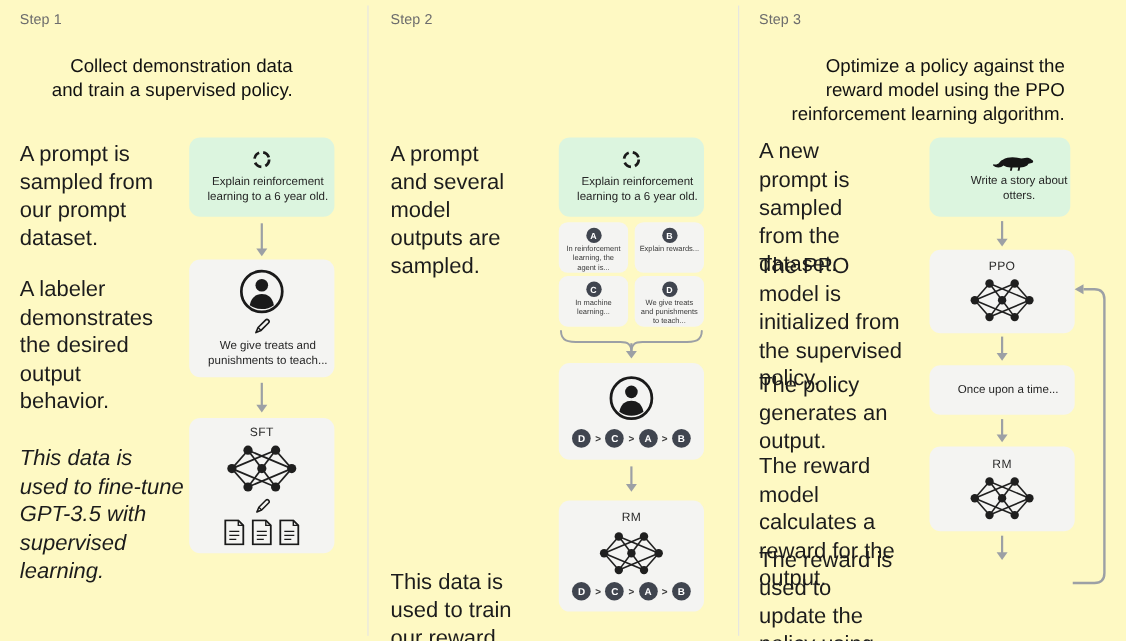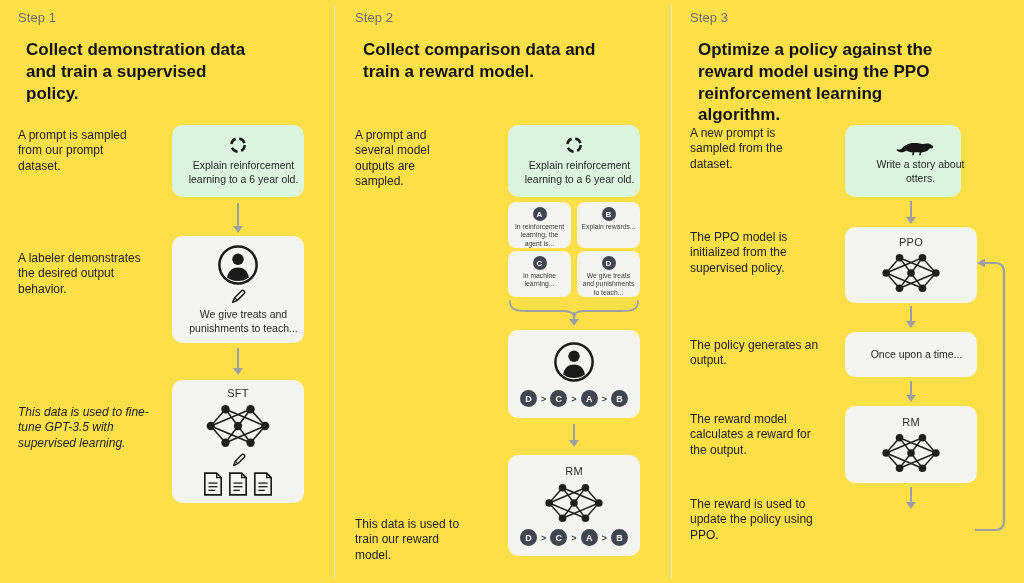--- a/index.html
+++ b/index.html
@@ -1,23 +1,23 @@
 <!DOCTYPE html>
 <html><head>
 <meta charset="utf-8">
 <style>
   html,body{margin:0;padding:0;background:#ffffff;}
   .canvas{
-    position:relative;width:1024px;height:583px;background:#fde047;overflow:hidden;
+    position:relative;width:1024px;height:583px;background:#fef9c3;overflow:hidden;
     font-family:"Liberation Sans", sans-serif;color:#1c1c1c;
   }
   .divider{position:absolute;top:5px;height:573px;width:1px;background:#e4e4e4;}
   .step-label{position:absolute;font-size:13px;color:#6d6d6d;letter-spacing:.1px;}
-  .step-title{position:absolute;font-size:17px;line-height:1.28;font-weight:bold;color:#111;margin:8px;}
-  .body-p{position:absolute;font-size:12px;line-height:1.28;color:#1c1c1c;margin:0;}
+  .step-title{position:absolute;font-size:17px;line-height:1.28;font-weight:normal;color:#111;margin:18px;text-align:right;}
+  .body-p{position:absolute;font-size:20px;line-height:1.28;color:#1c1c1c;margin:0;}
   .card{position:absolute;border-radius:10px;display:flex;flex-direction:column;align-items:center;justify-content:center;text-align:center;box-sizing:border-box;}
   .card.green{background:#dcf5df;}
   .card.gray{background:#f4f4f2;}
   .card-text{font-size:10.5px;line-height:1.3;color:#262626;width:118px;margin-left:11px;}
   .model-label{font-size:11px;color:#2b2b2b;letter-spacing:.3px;}
   .out-card{position:absolute;background:#f4f4f2;border-radius:8px;display:flex;flex-direction:column;align-items:center;box-sizing:border-box;padding-top:5px;gap:2px;}
   .out-text{font-size:6.8px;line-height:1.25;color:#3a3a3a;text-align:center;width:56px;}
   .badge{width:14px;height:14px;border-radius:50%;background:#40454f;color:#fff;font-size:8px;font-weight:bold;
     display:flex;align-items:center;justify-content:center;flex:0 0 auto;}
   .badge.sm{width:17px;height:17px;font-size:9px;}
@@ -119,21 +119,20 @@
           <path d="M2 1 h13 l5 5 v19 h-18 z" fill="none" stroke="#1a1a1a" stroke-width="1.8"></path>
           <path d="M15 1 v5 h5" fill="none" stroke="#1a1a1a" stroke-width="1.4"></path>
           <line x1="6" y1="12" x2="16" y2="12" stroke="#1a1a1a" stroke-width="1.4"></line>
           <line x1="6" y1="16" x2="16" y2="16" stroke="#1a1a1a" stroke-width="1.4"></line>
           <line x1="6" y1="20" x2="13" y2="20" stroke="#1a1a1a" stroke-width="1.4"></line>
         </svg>
     </div>
   </div>
 
   <div class="step-label" style="left:355px;top:10px;">Step 2</div>
-  <h2 class="step-title" style="left:355px;top:31px;width:240px;">Collect comparison data and train a reward model.</h2>
 
   <p class="body-p" style="left:355px;top:128px;width:110px;">A prompt and several model outputs are sampled.</p>
   <p class="body-p" style="left:355px;top:481px;width:120px;margin-top:36px;">This data is used to train our reward model.</p>
 
   <div class="card green" style="left:508px;top:125px;width:132px;height:72px;gap:4px;">
     <svg width="20" height="20" viewBox="0 0 24 24">
       <circle cx="12" cy="12" r="8" fill="none" stroke="#1a1a1a" stroke-width="3" stroke-dasharray="8.5 4.5"></circle>
     </svg>
     <div class="card-text">Explain reinforcement learning to a 6 year old.</div>
   </div>
@@ -219,21 +218,21 @@
 
   <div class="step-label" style="left:690px;top:10px;">Step 3</div>
   <h2 class="step-title" style="left:690px;top:31px;width:260px;">Optimize a policy against the reward model using the PPO reinforcement learning algorithm.</h2>
 
   <p class="body-p" style="left:690px;top:126px;width:115px;">A new prompt is sampled from the dataset.</p>
   <p class="body-p" style="left:690px;top:230px;width:135px;">The PPO model is initialized from the supervised policy.</p>
   <p class="body-p" style="left:690px;top:338px;width:145px;">The policy generates an output.</p>
   <p class="body-p" style="left:690px;top:412px;width:140px;">The reward model calculates a reward for the output.</p>
   <p class="body-p" style="left:690px;top:497px;width:130px;">The reward is used to update the policy using PPO.</p>
 
-  <div class="card green" style="left:845px;top:125px;width:116px;height:72px;gap:1px;padding-left:24px;">
+  <div class="card green" style="left:845px;top:125px;width:128px;height:72px;gap:1px;padding-left:24px;">
     <svg width="42" height="20" viewBox="0 0 72 32">
       <path d="M65 13c3 1 3 4 0 5l-5 1-2 3c-3 2-7 3-11 3l-1 5h-3l1-5h-9l-1 5h-3l1-5c-4 0-8-1-11-3-2 2-5 3-8 3-3 0-6-1-8-3-1-1 0-2 1-2 3 1 6 0 8-2 2-2 3-4 6-5 4-3 10-4 15-4 5 0 10 1 14 2l8-1c3 0 6 1 8 3z" fill="#151515"></path>
     </svg>
     <div class="card-text">Write a story about otters.</div>
   </div>
 
   <div class="varrow" style="left:906px;top:201px;height:23px;"></div>
 
   <div class="card gray" style="left:845px;top:227px;width:132px;height:76px;gap:4px;">
     <div class="model-label">PPO</div>

